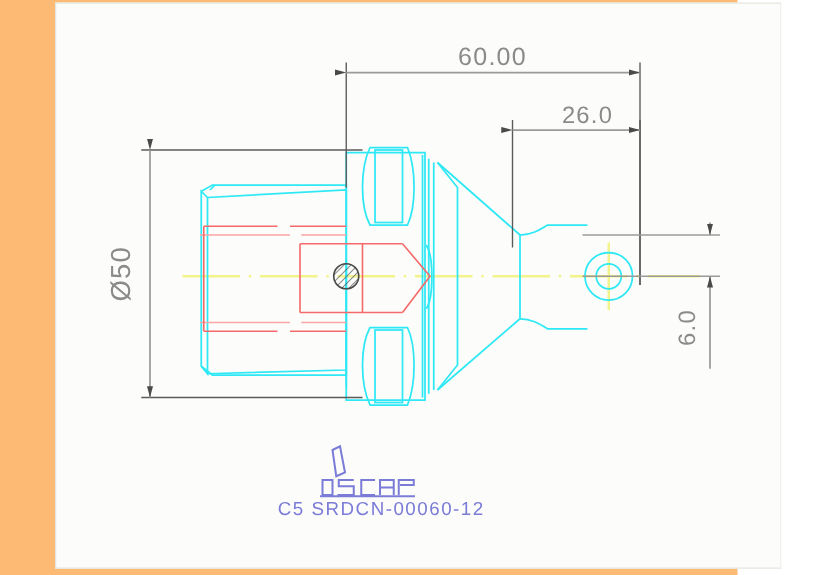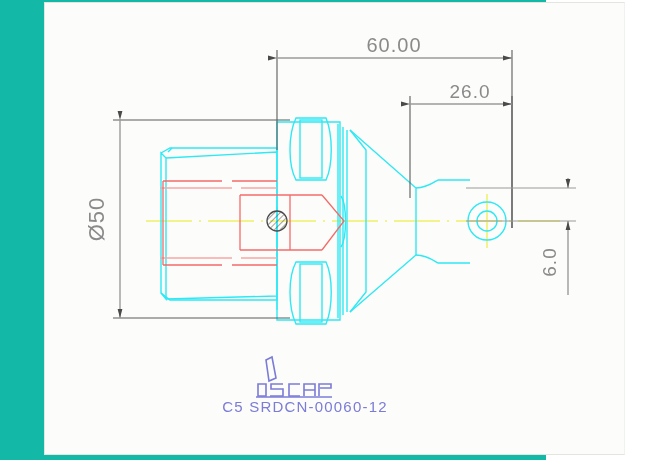--- a/index.html
+++ b/index.html
@@ -8,21 +8,22 @@
     background: #ffffff;
     width: 670px;
     height: 460px;
     overflow: hidden;
     font-family: "Liberation Sans", sans-serif;
   }
   #app {
     position: relative;
     width: 546px;
     height: 460px;
-    background: #14b8a6;
+    background: #fdba74;
+    padding-left: 44px;
   }
   .canvas-frame {
     position: absolute;
     left: 44px;
     top: 2px;
     width: 581px;
     height: 453px;
     background: #fcfdfa;
     border-left: 1px solid #e3e6e0;
     border-top: 1px solid #e3e6e0;

